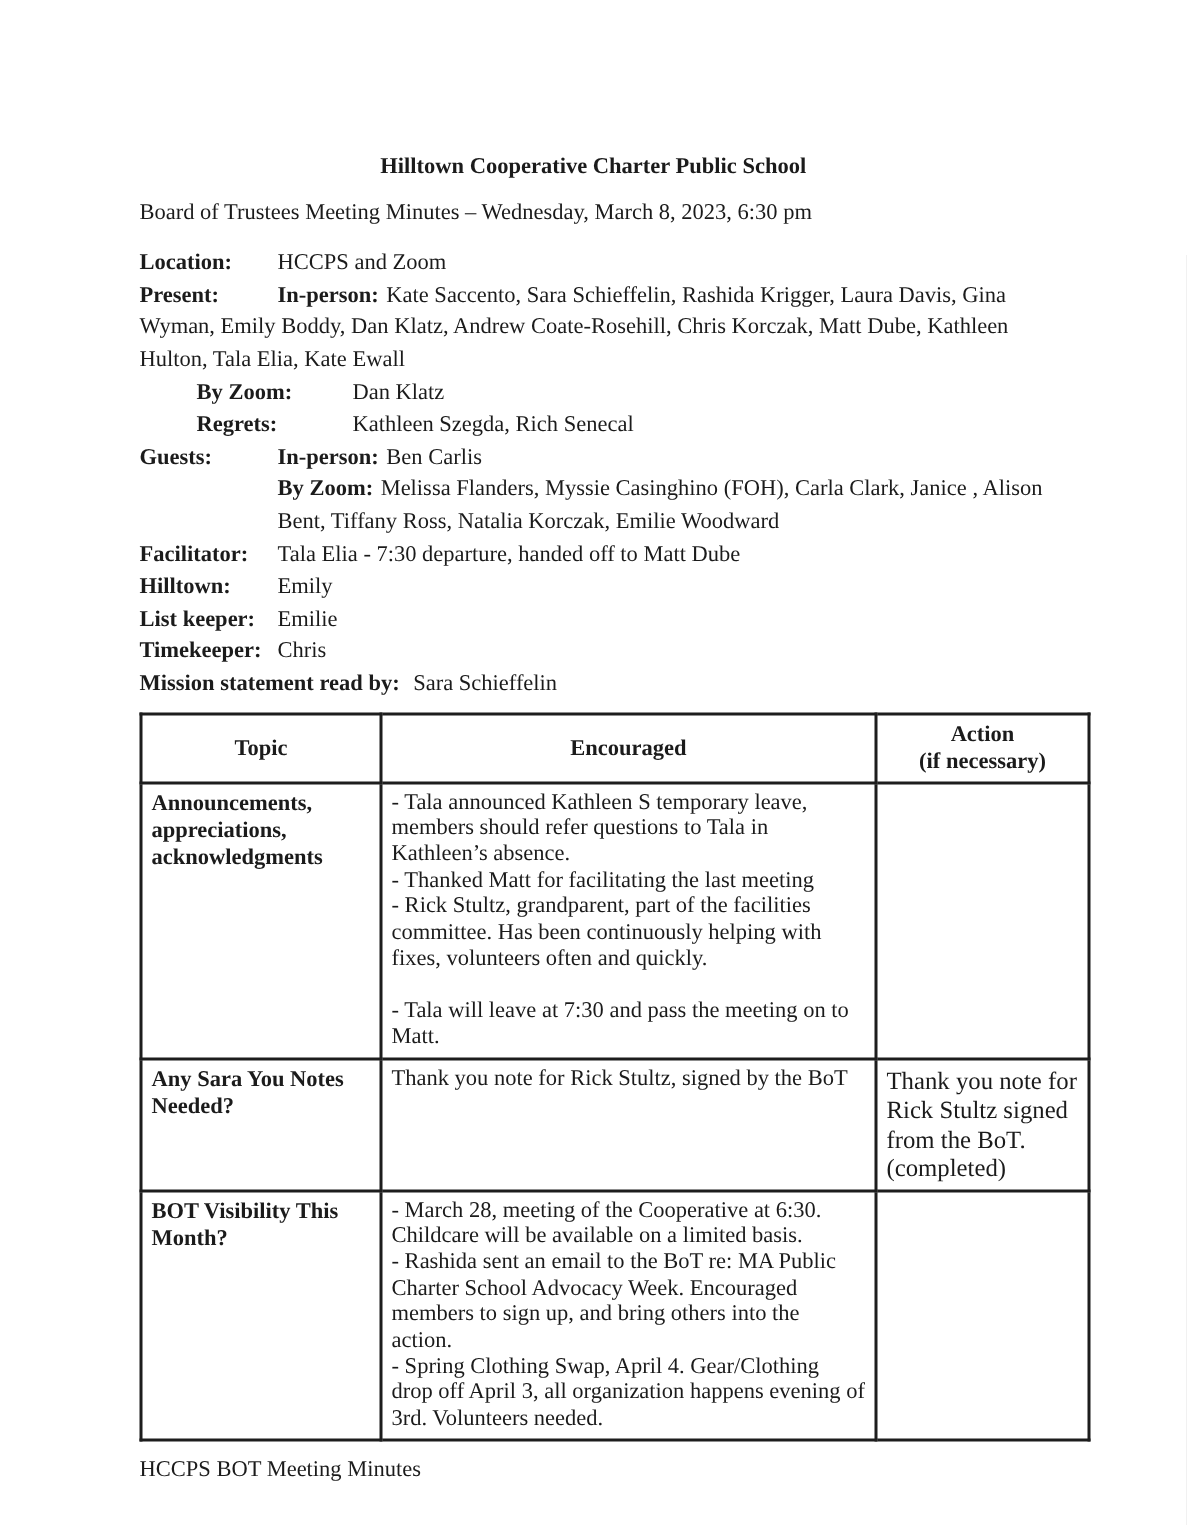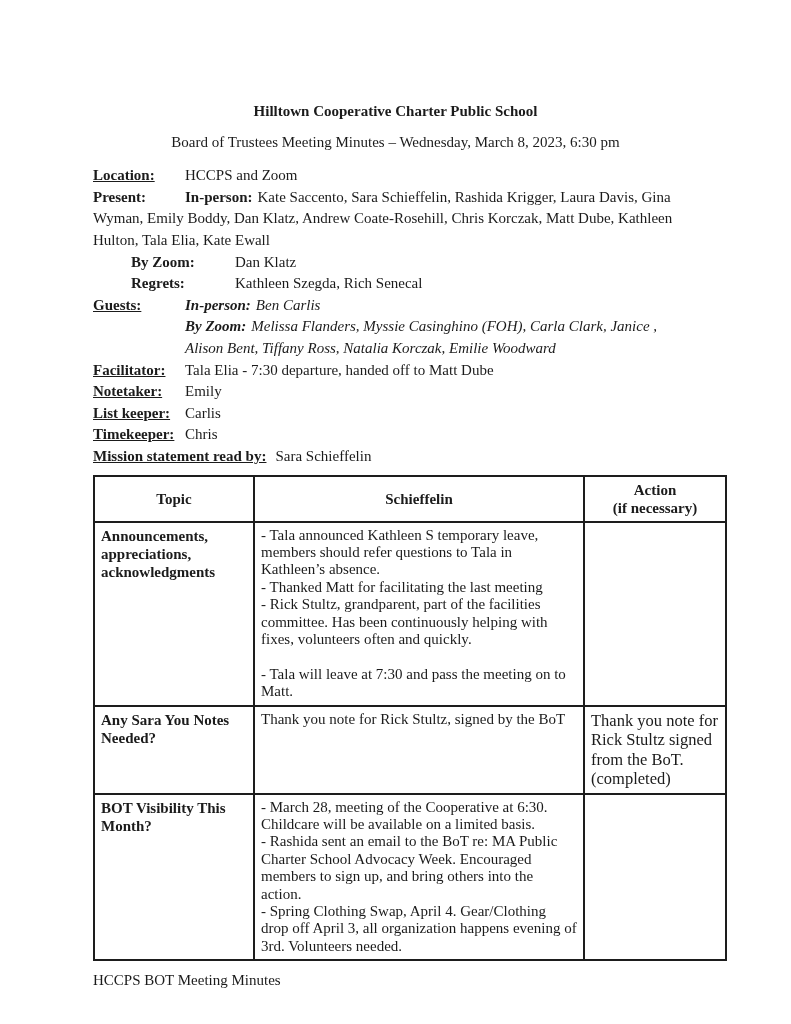--- a/index.html
+++ b/index.html
@@ -11,33 +11,33 @@
     background: #ffffff;
     font-family: "Liberation Serif", serif;
     font-size: 15px;
     line-height: 21.6px;
     color: #1b1b1b;
     box-sizing: border-box;
     padding: 101px 93px 0 93px;
     overflow: hidden;
   }
   .title   { text-align: center; font-weight: bold; }
-  .subtitle{ text-align: center; margin-top: 9px; }
+  .subtitle{ margin-top: 9px; }
 
   .info { margin-top: 12px; }
   .irow { display: flex; }
   .lbl  { font-weight: bold; }
-  .w92  { flex: 0 0 92px; text-decoration: underline; }
+  .w92  { flex: 0 0 92px; }
   .sub  { margin-left: 38px; }
   .w104 { flex: 0 0 104px; }
   .para { margin: 0; }
   .ib92 { display: inline-block; width: 92px; font-weight: bold; }
   .mr5  { margin-right: 5px; }
-  .flex1{ flex: 1; min-width: 0; font-style: italic; }
-  .mission .lbl { margin-right: 9px; text-decoration: underline; }
+  .flex1{ flex: 1; min-width: 0; }
+  .mission .lbl { margin-right: 9px; }
 
   table.minutes {
     border-collapse: collapse;
     table-layout: fixed;
     width: 632px;
     margin-top: 7px;
   }
   table.minutes th, table.minutes td {
     border: 2px solid #1d1d1d;
     box-sizing: border-box;
@@ -102,27 +102,27 @@
         <p class="para"><span class="lbl mr5">By Zoom:</span><span>Melissa Flanders, Myssie Casinghino (FOH), Carla Clark, Janice , Alison Bent, Tiffany Ross, Natalia Korczak, Emilie Woodward</span></p>
       </div>
     </div>
 
     <div class="irow">
       <span class="lbl w92">Facilitator:</span>
       <span>Tala Elia - 7:30 departure, handed off to Matt Dube</span>
     </div>
 
     <div class="irow">
-      <span class="lbl w92">Notetaker:</span>
+      <span class="lbl w92">Hilltown:</span>
       <span>Emily</span>
     </div>
 
     <div class="irow">
       <span class="lbl w92">List keeper:</span>
-      <span>Carlis</span>
+      <span>Emilie</span>
     </div>
 
     <div class="irow">
       <span class="lbl w92">Timekeeper:</span>
       <span>Chris</span>
     </div>
 
     <div class="irow mission">
       <span class="lbl">Mission statement read by:</span>
       <span>Sara Schieffelin</span>
@@ -132,21 +132,21 @@
 
   <table class="minutes">
     <colgroup>
       <col class="c-topic">
         <col class="c-disc">
         <col class="c-act">
     </colgroup>
     <tbody>
         <tr class="hdr">
       <th>Topic</th>
-      <th>Schieffelin</th>
+      <th>Encouraged</th>
       <th>Action
 (if necessary)</th>
     </tr>
     <tr class="r0">
       <td class="topic">Announcements, appreciations, acknowledgments</td>
       <td class="disc">- Tala announced Kathleen S temporary leave, members should refer questions to Tala in Kathleen’s absence.
 - Thanked Matt for facilitating the last meeting
 - Rick Stultz, grandparent, part of the facilities committee. Has been continuously helping with fixes, volunteers often and quickly.
 
 - Tala will leave at 7:30 and pass the meeting on to Matt.</td>

